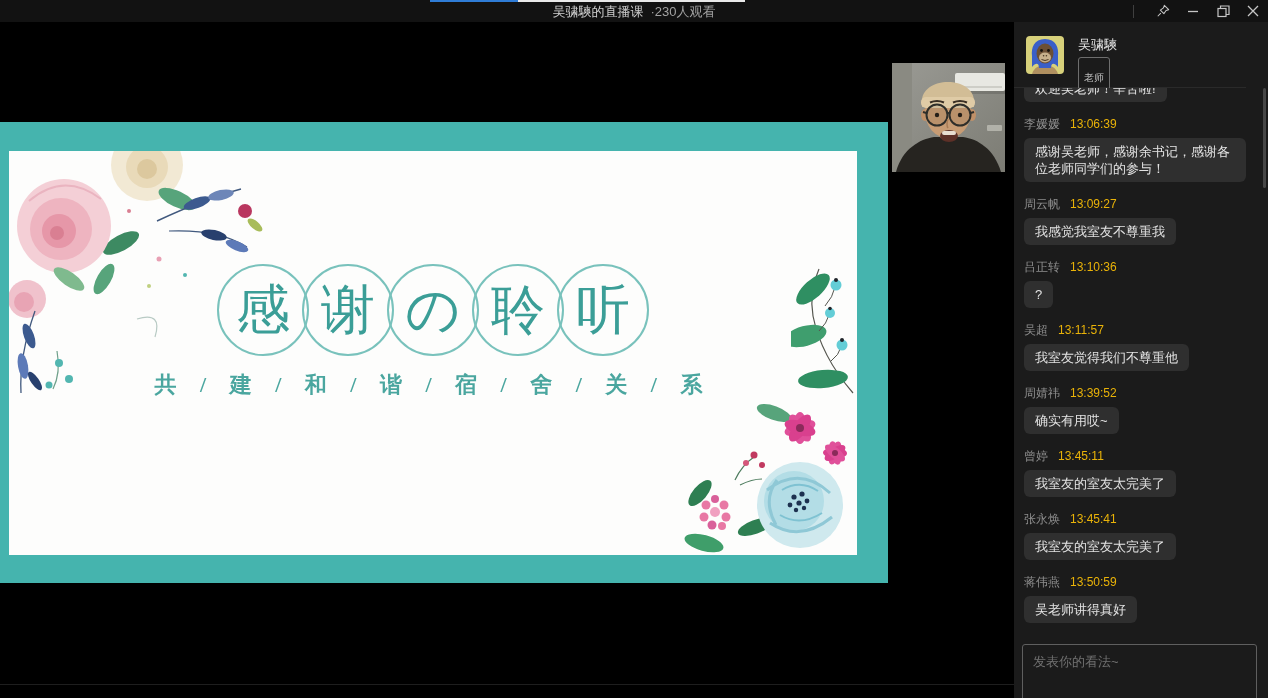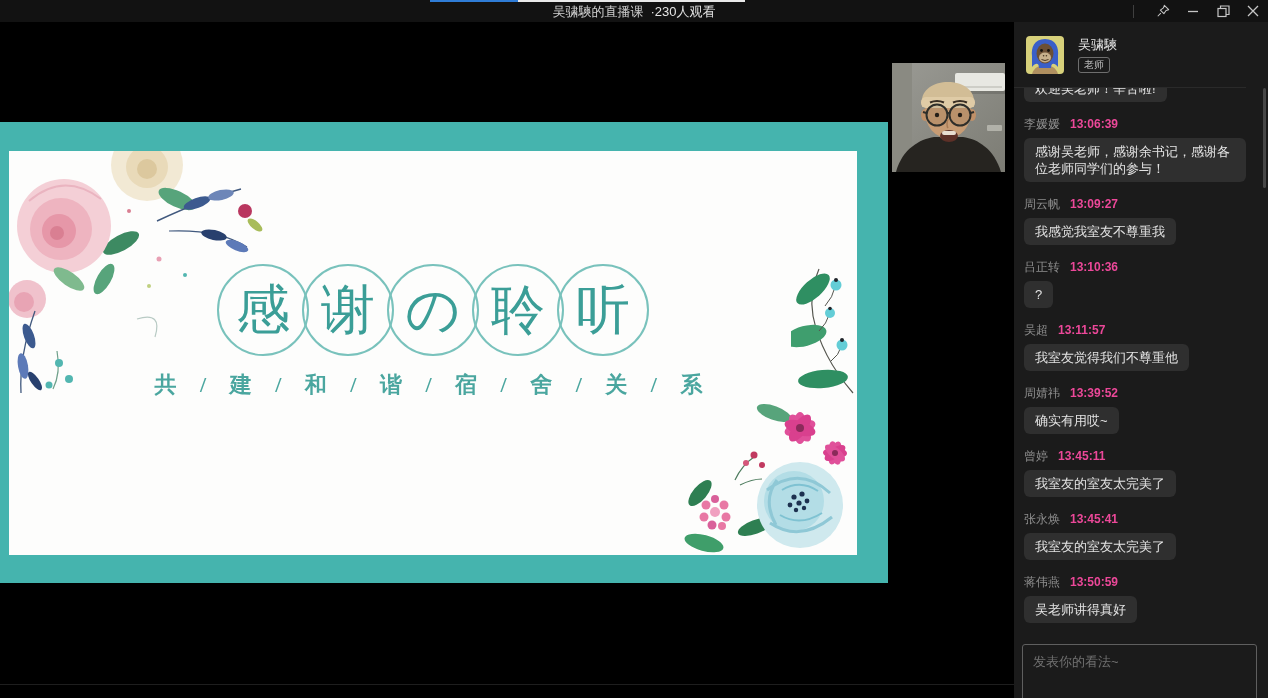--- a/index.html
+++ b/index.html
@@ -5,21 +5,21 @@
   html,body{margin:0;padding:0;background:#000;}
   *{box-sizing:border-box;font-family:"Liberation Sans","DejaVu Sans",sans-serif;}
   .screen{position:relative;width:1268px;height:698px;background:#000;overflow:hidden;}
 
   
   .titlebar{position:absolute;left:0;top:0;width:1268px;height:22px;background:#121212;z-index:30;}
   .prog{position:absolute;top:0;height:2px;}
   .prog.blue{left:430px;width:88px;background:#2f7cd6;}
   .prog.white{left:518px;width:227px;background:#e9e9e9;}
   .tb-title{position:absolute;left:0;right:0;top:3px;text-align:center;font-size:13px;color:#cfcfcf;white-space:nowrap;}
-  .tb-title .viewers{margin-left:7px;color:#e5e5e5;}
+  .tb-title .viewers{margin-left:7px;color:#a3a3a3;}
   .win-controls{position:absolute;right:0;top:0;height:22px;display:flex;align-items:center;}
   .win-divider{width:1px;height:13px;background:#3f3f3f;margin-right:14px;}
   .win-btn{width:30px;height:22px;display:flex;align-items:center;justify-content:center;color:#c6c6c6;cursor:pointer;}
   .win-btn svg{display:block;}
 
   
   .stage{position:absolute;left:0;top:22px;width:1014px;height:676px;background:#000;}
   .slide-frame{position:absolute;left:0;top:100px;width:888px;height:461px;background:#45b4ae;}
   .slide{position:absolute;left:9px;top:29px;width:848px;height:404px;background:#fdfdfc;overflow:hidden;}
   .deco{position:absolute;pointer-events:none;}
@@ -36,26 +36,26 @@
                   font-size:22px;letter-spacing:9px;color:#4aa69f;white-space:nowrap;}
   .webcam{position:absolute;left:892px;top:41px;width:113px;height:109px;background:#8c8c86;overflow:hidden;}
   .stage-bottom-line{position:absolute;left:0;top:662px;width:1014px;height:1px;background:#1e1e1e;}
 
   
   .chat{position:absolute;left:1014px;top:22px;width:254px;height:676px;background:#1b1b1b;}
   .chat-header{position:absolute;left:0;top:0;width:232px;height:66px;border-bottom:1px solid #2a2a2a;}
   .avatar{position:absolute;left:12px;top:14px;width:38px;height:38px;border-radius:4px;overflow:hidden;}
   .teacher-name{position:absolute;left:64px;top:14px;font-size:13px;color:#e2e2e2;}
   .teacher-badge{position:absolute;left:64px;top:35px;font-size:10px;color:#bdbdbd;border:1px solid #6e6e6e;
-                 border-radius:3px;padding:1px 5px;line-height:12px;}
+                 border-radius:3px;padding:14px 5px;line-height:12px;}
   .messages{position:absolute;left:0;top:66px;width:300px;height:556px;padding:0 10px;overflow:hidden;}
   .msg{margin-bottom:14px;}
   .msg-meta{height:16px;margin-bottom:6px;font-size:12px;white-space:nowrap;}
   .msg-name{color:#8e8e8e;}
-  .msg-time{color:#ec4899;margin-left:10px;font-weight:bold;}
+  .msg-time{color:#eab308;margin-left:10px;}
   .msg-bubble{display:inline-block;max-width:222px;background:#2f2f2f;border-radius:6px;
               padding:5px 11px;font-size:13px;line-height:17px;color:#e3e3e3;}
   .msg-partial{margin-top:-13px;}
   .chat-scrollbar{position:absolute;right:2px;top:66px;width:3px;height:100px;background:#474747;border-radius:2px;}
   .chat-input{position:absolute;left:8px;top:622px;width:235px;height:90px;background:#1b1b1b;
               border:1px solid #5f5f5f;border-radius:3px;resize:none;outline:none;
               padding:8px 10px;font-size:13px;color:#ddd;}
   .chat-input::placeholder{color:#707070;}
 </style>
 </head>

